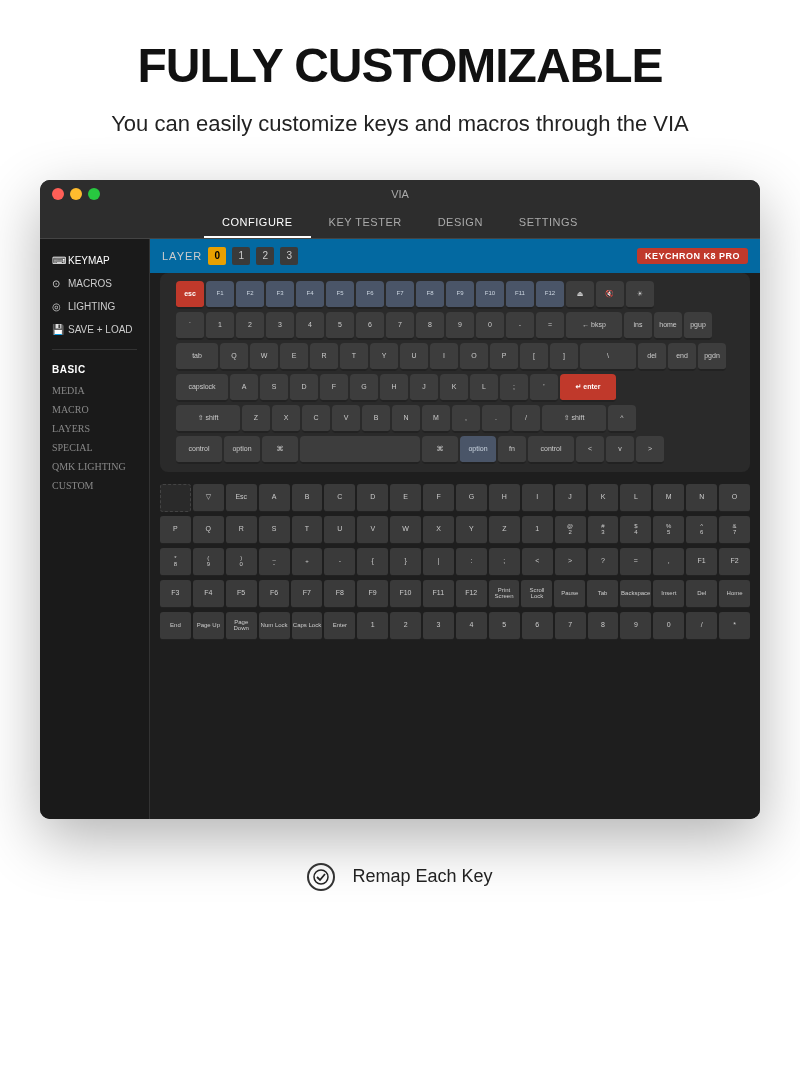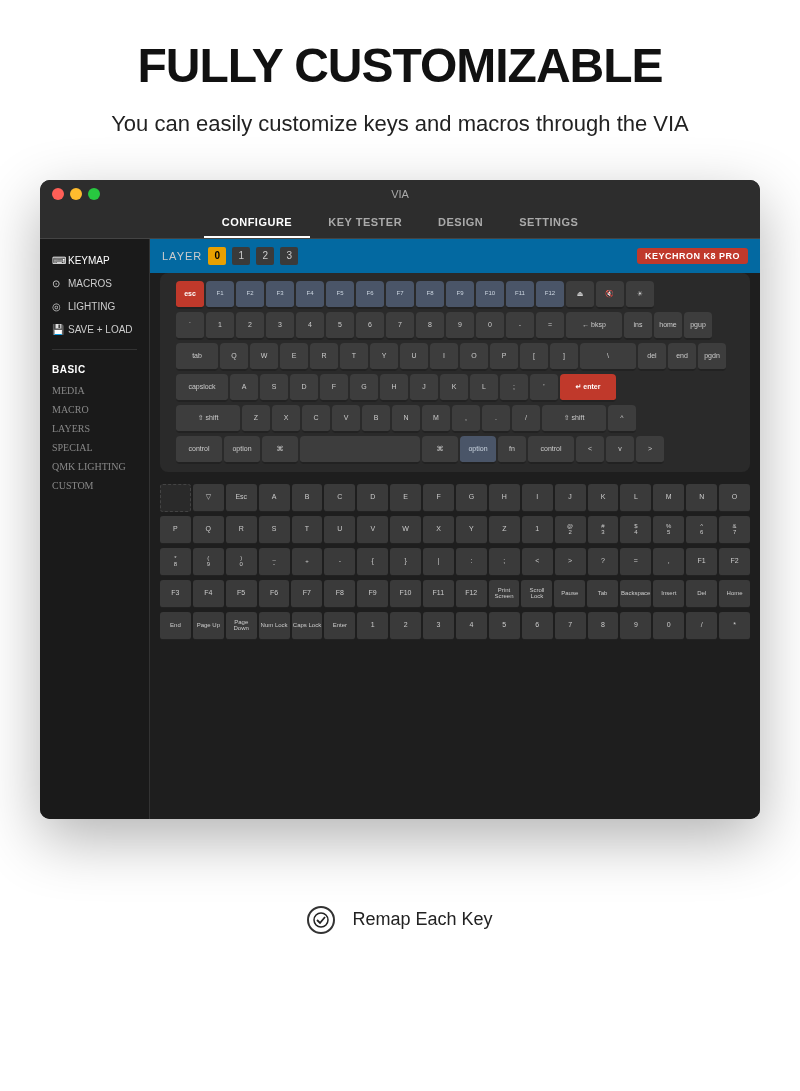--- a/index.html
+++ b/index.html
@@ -76,21 +76,20 @@
     }
 
     
     .nav-tabs {
       background: #2d2d2d;
       display: flex;
       justify-content: center;
       gap: 0;
       border-bottom: 1px solid #444;
       padding: 0 16px;
-      font-weight: bold;
     }
 
     .nav-tab {
       padding: 8px 18px;
       font-size: 11px;
       color: #aaaaaa;
       cursor: pointer;
       letter-spacing: 0.5px;
     }
 
@@ -323,21 +322,20 @@
       display: flex;
       justify-content: center;
       gap: 80px;
       padding: 24px 0 20px;
     }
 
     .feature-item {
       display: flex;
       align-items: center;
       gap: 17px;
-      margin-top: 43px;
     }
 
     .feature-check {
       width: 28px;
       height: 28px;
       border-radius: 50%;
       border: 2px solid #333;
       display: flex;
       align-items: center;
       justify-content: center;

